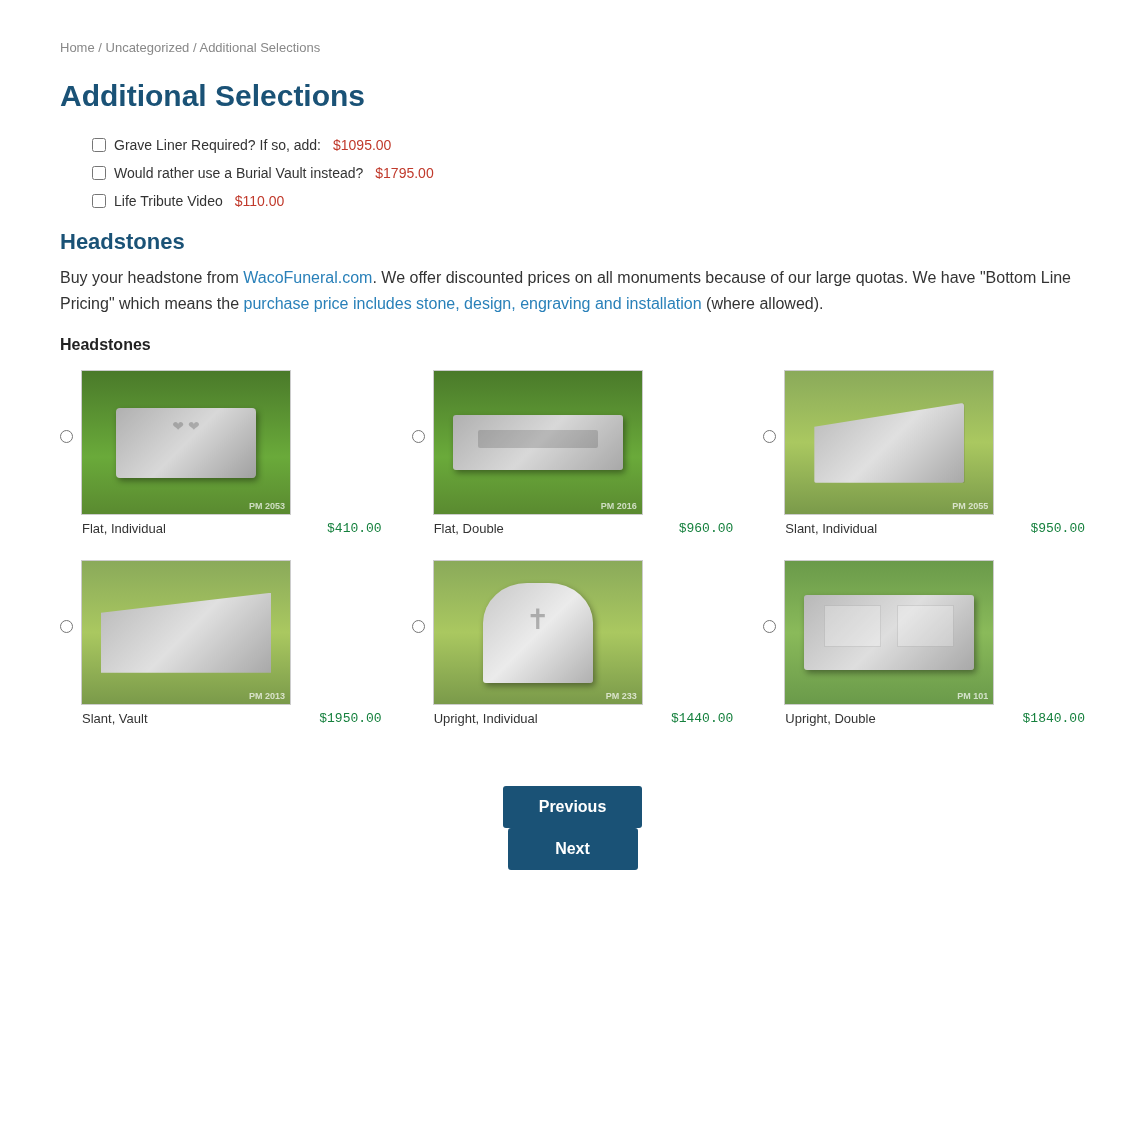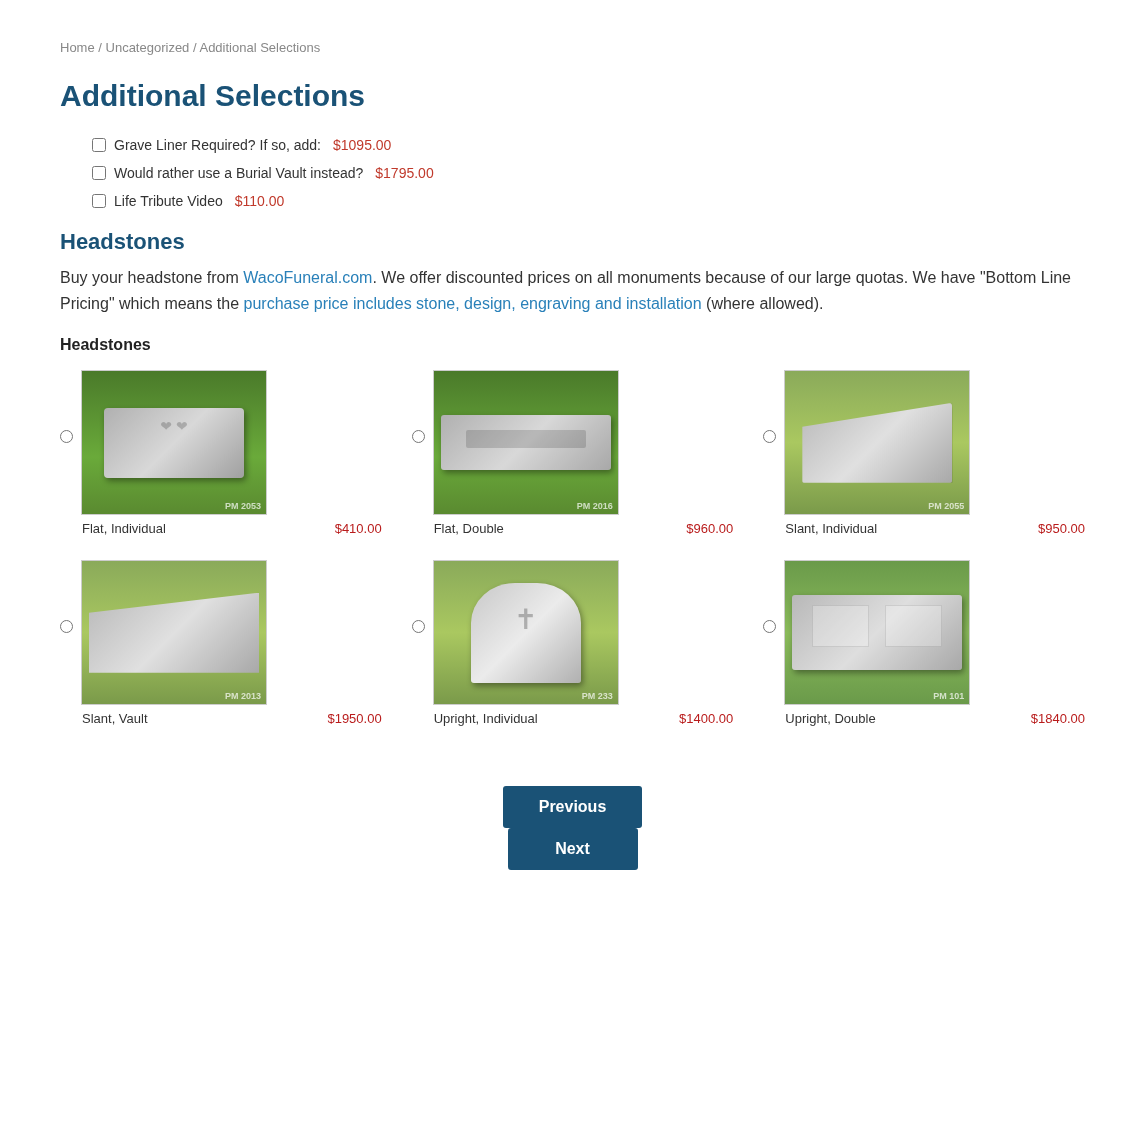--- a/index.html
+++ b/index.html
@@ -71,21 +71,21 @@
     .headstone-image-row {
       display: flex;
       align-items: flex-start;
       gap: 8px;
     }
     .headstone-radio {
       margin-top: 60px;
       flex-shrink: 0;
     }
     .headstone-img {
-      width: 186px;
+      width: 210px;
       height: 145px;
       background: #7a9a5a;
       border: 1px solid #ccc;
       position: relative;
       overflow: hidden;
       display: flex;
       align-items: center;
       justify-content: center;
     }
     
@@ -208,21 +208,21 @@
 
     .headstone-caption {
       display: flex;
       justify-content: space-between;
       align-items: center;
       margin-top: 6px;
       font-size: 13px;
       padding-left: 22px;
     }
     .headstone-name { color: #333; }
-    .headstone-price { color: #b91c1c; }
+    .headstone-price { color: #15803d; font-family: Liberation Mono, monospace; }
 
     .navigation-row {
       display: flex;
       justify-content: space-between;
       align-items: center;
       margin-top: 20px;
       padding-top: 20px;
       flex-direction: column;
     }
     .nav-btn {
@@ -344,21 +344,21 @@
   <div class="headstone-item">
     <div class="headstone-image-row">
       <input type="radio" name="headstone" value="upright-individual" class="headstone-radio" style="">
       <div class="headstone-img hs-upright-individual">
         <div class="stone-upright-ind"></div>
         <span class="pm-label">PM 233</span>
       </div>
     </div>
     <div class="headstone-caption">
       <span class="headstone-name">Upright, Individual</span>
-      <span class="headstone-price">$1400.00</span>
+      <span class="headstone-price">$1440.00</span>
     </div>
   </div>
 
   <div class="headstone-item">
     <div class="headstone-image-row">
       <input type="radio" name="headstone" value="upright-double" class="headstone-radio" style="">
       <div class="headstone-img hs-upright-double">
         <div class="stone-upright-double"></div>
         <span class="pm-label">PM 101</span>
       </div>

